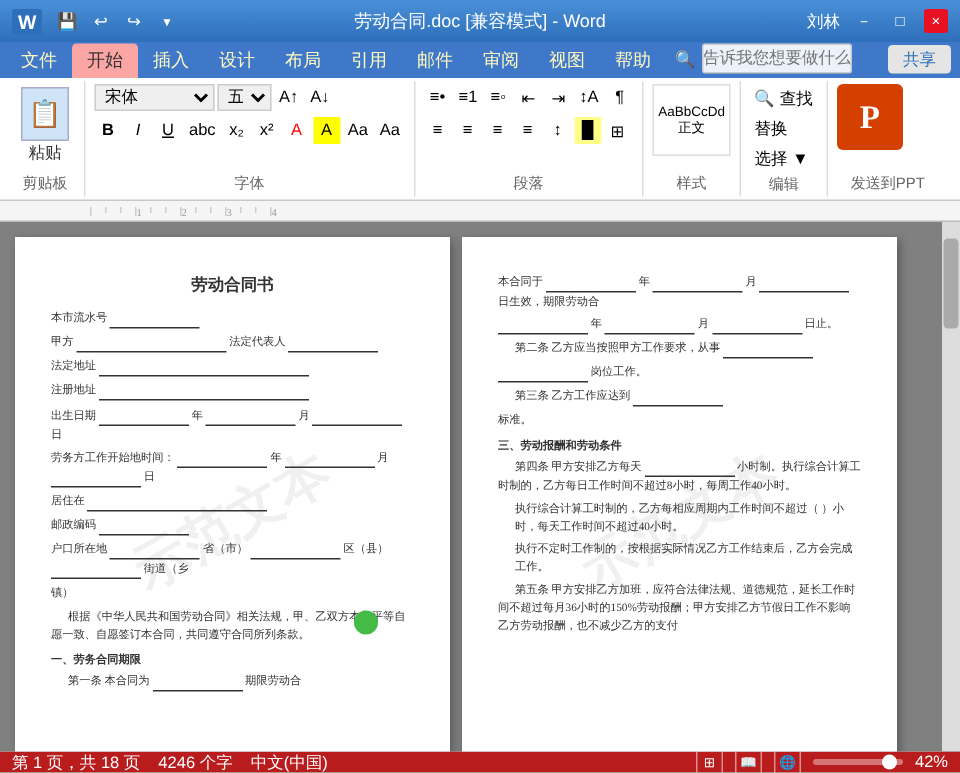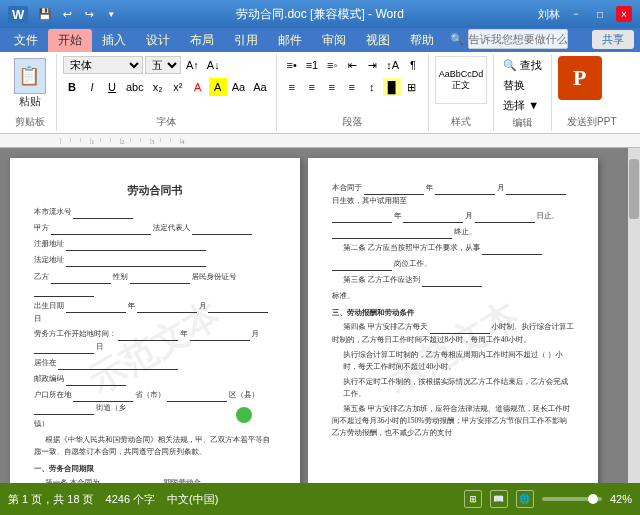--- a/index.html
+++ b/index.html
@@ -263,22 +263,22 @@
       width: 16px;
       height: 16px;
       background: #44bb44;
       border-radius: 50%;
       z-index: 10;
       pointer-events: none;
     }
 
     
     #status-bar {
-      height: 32px;
-      background: #4d7c0f;
+      height: 14px;
+      background: #b91c1c;
       display: flex;
       align-items: center;
       padding: 0 8px;
       color: white;
       font-size: 11px;
       font-family: 'Microsoft YaHei', sans-serif;
       gap: 12px;
     }
     #status-bar-right {
       margin-left: auto;
@@ -500,36 +500,28 @@
         <span>本市流水号</span>
         <span class="underline-field">&nbsp;&nbsp;&nbsp;&nbsp;&nbsp;&nbsp;&nbsp;&nbsp;&nbsp;&nbsp;&nbsp;&nbsp;</span>
       </div>
       <div class="doc-line">
         <span>甲方</span>
         <span class="underline-field" style="min-width:100px;">&nbsp;&nbsp;&nbsp;&nbsp;&nbsp;&nbsp;&nbsp;&nbsp;&nbsp;&nbsp;</span>
         <span>法定代表人</span>
         <span class="underline-field">&nbsp;&nbsp;&nbsp;&nbsp;&nbsp;&nbsp;</span>
       </div>
       <div class="doc-line">
+        <span>法定地址</span>
+        <span class="underline-field" style="min-width:140px;">&nbsp;&nbsp;&nbsp;&nbsp;&nbsp;&nbsp;&nbsp;&nbsp;&nbsp;&nbsp;&nbsp;&nbsp;&nbsp;&nbsp;&nbsp;&nbsp;</span>
+      </div>
+      <div class="doc-line">
         <span>注册地址</span>
         <span class="underline-field" style="min-width:140px;">&nbsp;&nbsp;&nbsp;&nbsp;&nbsp;&nbsp;&nbsp;&nbsp;&nbsp;&nbsp;&nbsp;&nbsp;&nbsp;&nbsp;&nbsp;&nbsp;</span>
       </div>
-      <div class="doc-line">
-        <span>法定地址</span>
-        <span class="underline-field" style="min-width:140px;">&nbsp;&nbsp;&nbsp;&nbsp;&nbsp;&nbsp;&nbsp;&nbsp;&nbsp;&nbsp;&nbsp;&nbsp;&nbsp;&nbsp;&nbsp;&nbsp;</span>
-      </div>
       <div style="margin-top:4px;"></div>
-      <div class="doc-line">
-        <span>乙方</span>
-        <span class="underline-field">&nbsp;&nbsp;&nbsp;&nbsp;&nbsp;&nbsp;&nbsp;&nbsp;</span>
-        <span>性别</span>
-        <span class="underline-field">&nbsp;&nbsp;&nbsp;&nbsp;</span>
-        <span>居民身份证号</span>
-        <span class="underline-field">&nbsp;&nbsp;&nbsp;&nbsp;&nbsp;&nbsp;&nbsp;&nbsp;&nbsp;&nbsp;</span>
-      </div>
       <div class="doc-line">
         <span>出生日期</span>
         <span class="underline-field">&nbsp;&nbsp;&nbsp;&nbsp;</span>
         <span>年</span>
         <span class="underline-field">&nbsp;&nbsp;&nbsp;&nbsp;</span>
         <span>月</span>
         <span class="underline-field">&nbsp;&nbsp;&nbsp;&nbsp;</span>
         <span>日</span>
       </div>
       <div class="doc-line">
@@ -579,33 +571,29 @@
   <div class="doc-page">
     <div class="watermark">示范文本</div>
     <div class="content">
       <div class="doc-line">
         <span>本合同于</span>
         <span class="underline-field">&nbsp;&nbsp;&nbsp;&nbsp;&nbsp;</span>
         <span>年</span>
         <span class="underline-field">&nbsp;&nbsp;&nbsp;&nbsp;</span>
         <span>月</span>
         <span class="underline-field">&nbsp;&nbsp;&nbsp;&nbsp;</span>
-        <span>日生效，其中试用期至</span>
+        <span>日生效，期限劳动合</span>
       </div>
       <div class="doc-line">
         <span class="underline-field">&nbsp;&nbsp;&nbsp;&nbsp;&nbsp;</span>
         <span>年</span>
         <span class="underline-field">&nbsp;&nbsp;&nbsp;&nbsp;</span>
         <span>月</span>
         <span class="underline-field">&nbsp;&nbsp;&nbsp;&nbsp;</span>
         <span>日止。</span>
-      </div>
-      <div class="doc-line">
-        <span class="underline-field" style="min-width:120px;">&nbsp;&nbsp;&nbsp;&nbsp;&nbsp;&nbsp;&nbsp;&nbsp;&nbsp;&nbsp;&nbsp;&nbsp;&nbsp;&nbsp;&nbsp;&nbsp;</span>
-        <span>终止。</span>
       </div>
       <div class="doc-line" style="text-indent:1.5em;">
         <span>第二条 乙方应当按照甲方工作要求，从事</span>
         <span class="underline-field">&nbsp;&nbsp;&nbsp;&nbsp;&nbsp;&nbsp;&nbsp;&nbsp;&nbsp;&nbsp;&nbsp;&nbsp;</span>
       </div>
       <div class="doc-line">
         <span class="underline-field">&nbsp;&nbsp;&nbsp;&nbsp;&nbsp;&nbsp;&nbsp;&nbsp;&nbsp;&nbsp;&nbsp;&nbsp;&nbsp;&nbsp;&nbsp;&nbsp;</span>
         <span>岗位工作。</span>
       </div>
       <div class="doc-line" style="text-indent:1.5em;">

